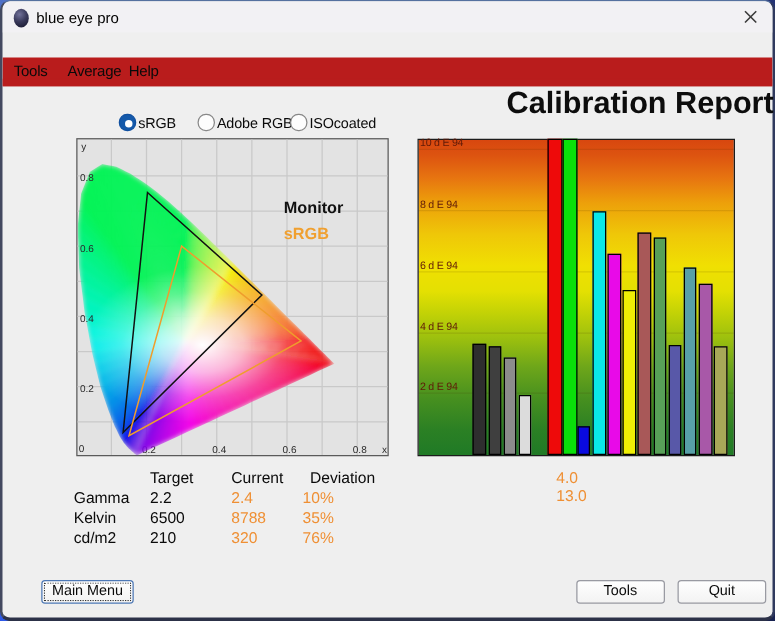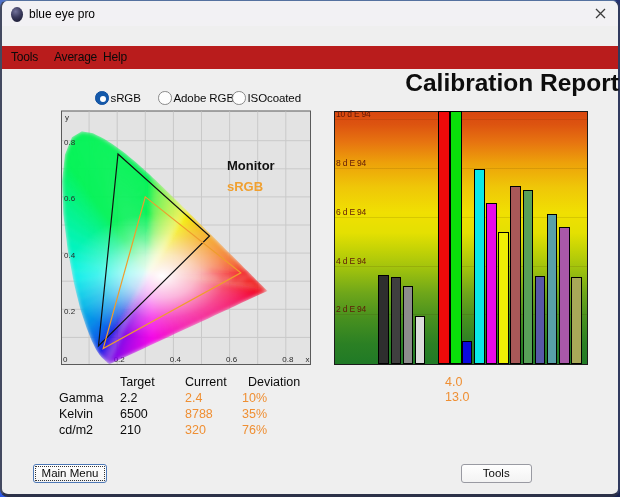--- a/index.html
+++ b/index.html
@@ -331,12 +331,13 @@
     <div class="t o" style="left:171px;top:406.5px">8788</div>
     <div class="t o" style="left:228px;top:406.5px">35%</div>
     <div class="t" style="left:45px;top:422.5px">cd/m2</div>
     <div class="t" style="left:106px;top:422.5px">210</div>
     <div class="t o" style="left:171px;top:422.5px">320</div>
     <div class="t o" style="left:228px;top:422.5px">76%</div>
     <div class="t o" style="left:431px;top:374.5px">4.0</div>
     <div class="t o" style="left:431px;top:389.5px">13.0</div>
  <div class="btn btnf" style="left:19px;top:463.5px;width:74px">Main Menu</div>
  <div class="btn" style="left:447px;top:463.5px;width:70.5px">Tools</div>
+ <div class="btn" style="left:528px;top:463.5px;width:71px">Quit</div>
 </div>
 </body></html>

